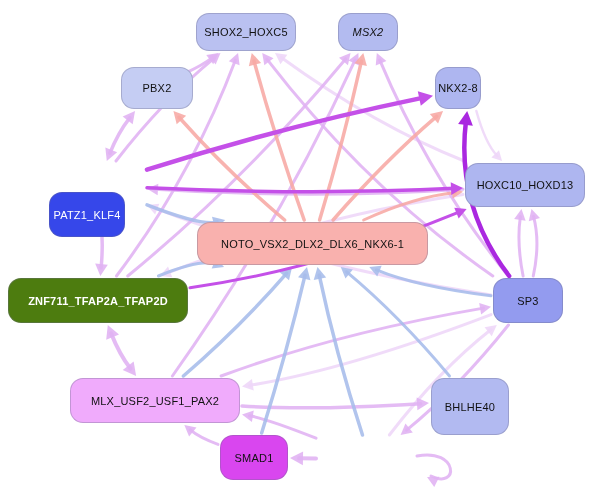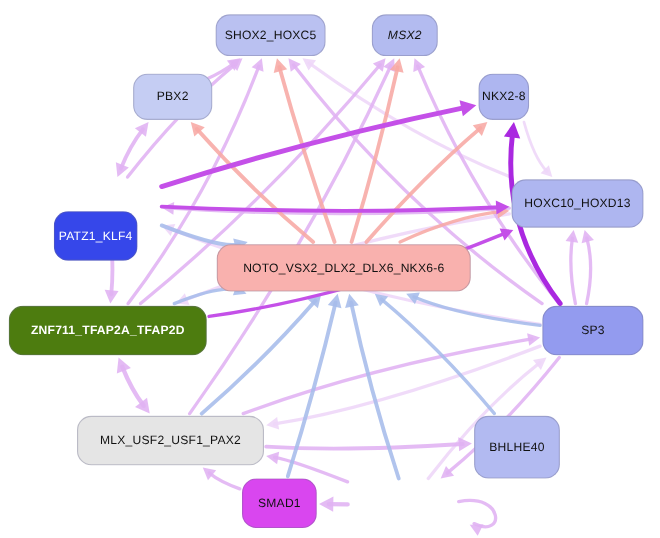--- a/index.html
+++ b/index.html
@@ -131,29 +131,29 @@
   <div class="node" style="left: 435px; top: 67px; width: 46px; height: 42px; background: rgb(174, 182, 240); color: rgb(17, 17, 17);">
     <span class="node-label">NKX2-8</span>
   </div>
   <div class="node" style="left: 49px; top: 163px; width: 76px; height: 45px; background: rgb(54, 71, 234); color: rgb(255, 255, 255); margin-top: 29px;">
     <span class="node-label">PATZ1_KLF4</span>
   </div>
   <div class="node" style="left: 465px; top: 163px; width: 120px; height: 44px; background: rgb(174, 182, 240); color: rgb(17, 17, 17);">
     <span class="node-label">HOXC10_HOXD13</span>
   </div>
   <div class="node" style="left: 197px; top: 222px; width: 231px; height: 43px; background: rgb(249, 177, 174); color: rgb(17, 17, 17);">
-    <span class="node-label">NOTO_VSX2_DLX2_DLX6_NKX6-6</span>
+    <span class="node-label">NOTO_VSX2_DLX2_DLX6_NKX6-1</span>
   </div>
   <div class="node" style="left: 8px; top: 278px; width: 180px; height: 45px; background: #4d7c0f; color: rgb(255, 255, 255); font-weight: bold;">
     <span class="node-label">ZNF711_TFAP2A_TFAP2D</span>
   </div>
-  <div class="node" style="left: 493px; top: 278px; width: 92px; height: 45px; background: rgb(147, 155, 239); color: rgb(17, 17, 17);">
+  <div class="node" style="left: 493px; top: 278px; width: 70px; height: 45px; background: rgb(147, 155, 239); color: rgb(17, 17, 17);">
     <span class="node-label">SP3</span>
   </div>
-  <div class="node" style="left: 70px; top: 378px; width: 170px; height: 45px; background: #e5e5e5; color: rgb(17, 17, 17);">
+  <div class="node" style="left: 70px; top: 378px; width: 170px; height: 45px; background: #f0abfc; color: rgb(17, 17, 17);">
     <span class="node-label">MLX_USF2_USF1_PAX2</span>
   </div>
   <div class="node" style="left: 431px; top: 378px; width: 78px; height: 57px; background: rgb(178, 186, 241); color: rgb(17, 17, 17);">
     <span class="node-label">BHLHE40</span>
   </div>
   <div class="node" style="left: 220px; top: 435px; width: 68px; height: 45px; background: #d946ef; color: rgb(17, 17, 17);">
     <span class="node-label">SMAD1</span>
   </div>
 </div>
 

